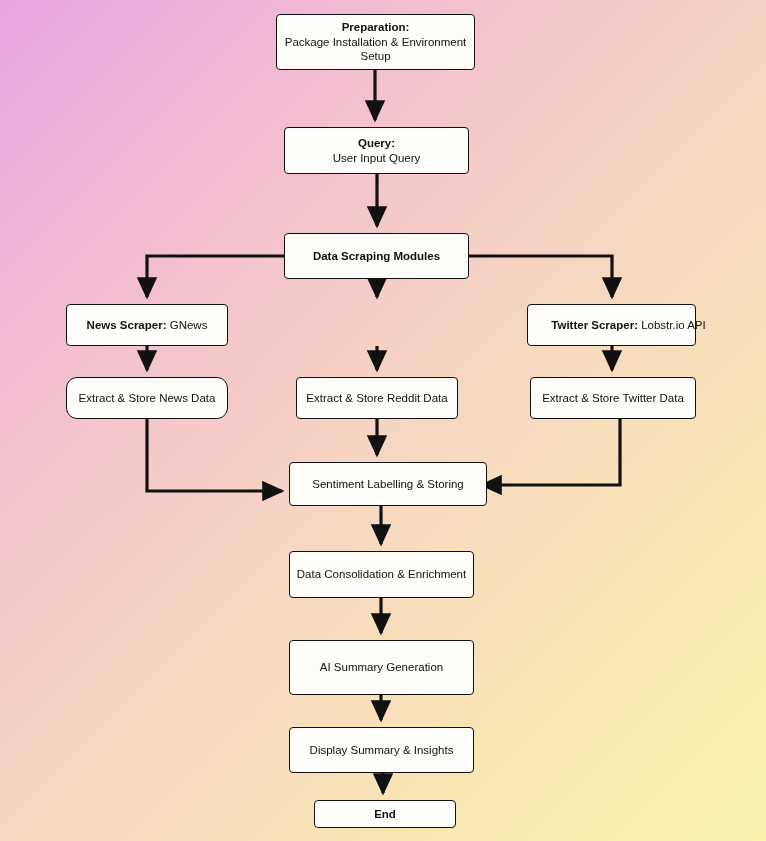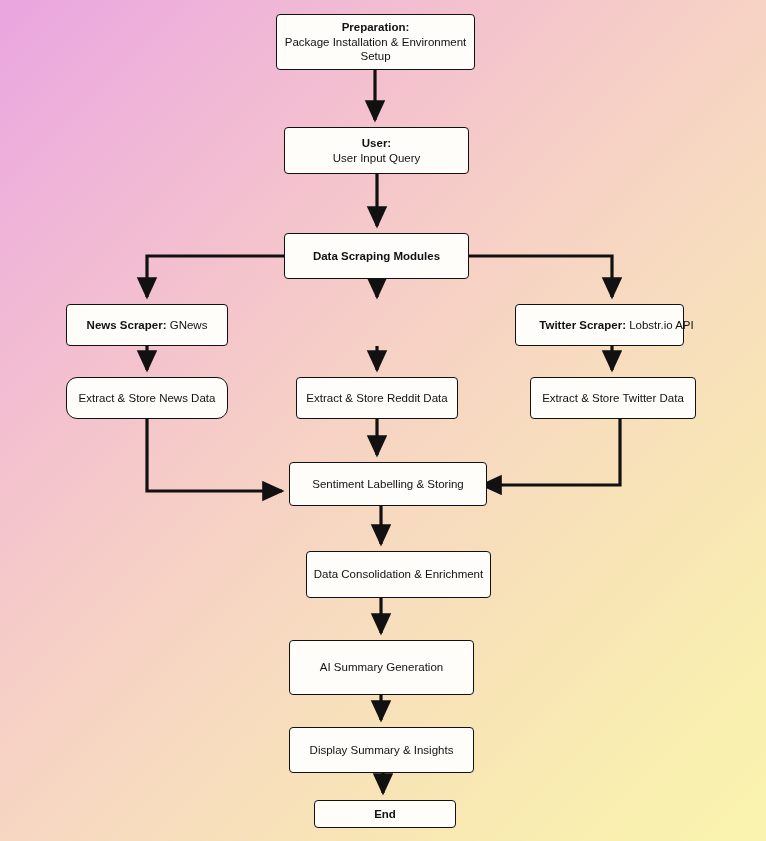--- a/index.html
+++ b/index.html
@@ -109,37 +109,37 @@
 
   <div class="node" style="left:276px; top:14px; width:199px; height:56px;">
     <span class="lbl two-line">
       <span class="b">Preparation:</span><br>
       <span>Package Installation &amp; Environment Setup</span>
     </span>
   </div>
 
   <div class="node" style="left:284px; top:127px; width:185px; height:47px;">
     <span class="lbl two-line">
-      <span class="b">User:</span><br>
+      <span class="b">Query:</span><br>
       <span>User Input Query</span>
     </span>
   </div>
 
   <div class="node" style="left:284px; top:233px; width:185px; height:46px;">
     <span class="lbl b">Data Scraping Modules</span>
   </div>
 
   <div class="node" style="left:66px; top:304px; width:162px; height:42px;">
     <span class="lbl">
       <span class="b">News Scraper:</span><span> GNews</span>
     </span>
   </div>
 
 
-  <div class="node" style="left:515px; top:304px; width:169px; height:42px;padding-left:40px;">
+  <div class="node" style="left:527px; top:304px; width:169px; height:42px;padding-left:40px;">
     <span class="lbl">
       <span class="b">Twitter Scraper:</span><span> Lobstr.io API</span>
     </span>
   </div>
 
   <div class="node" style="left:66px; top:377px; width:162px; height:42px;border-radius:11px;">
     <span class="lbl">Extract &amp; Store News Data</span>
   </div>
 
   <div class="node" style="left:296px; top:377px; width:162px; height:42px;">
@@ -147,21 +147,21 @@
   </div>
 
   <div class="node" style="left:530px; top:377px; width:166px; height:42px;">
     <span class="lbl">Extract &amp; Store Twitter Data</span>
   </div>
 
   <div class="node" style="left:289px; top:462px; width:198px; height:44px;">
     <span class="lbl">Sentiment Labelling &amp; Storing</span>
   </div>
 
-  <div class="node two-line" style="left:306px; top:551px; width:185px; height:47px;">
+  <div class="node two-line" style="left:289px; top:551px; width:185px; height:47px;">
     <span class="lbl">Data Consolidation &amp; Enrichment</span>
   </div>
 
   <div class="node" style="left:289px; top:640px; width:185px; height:55px;">
     <span class="lbl">AI Summary Generation</span>
   </div>
 
   <div class="node" style="left:289px; top:727px; width:185px; height:46px;">
     <span class="lbl">Display Summary &amp; Insights</span>
   </div>

